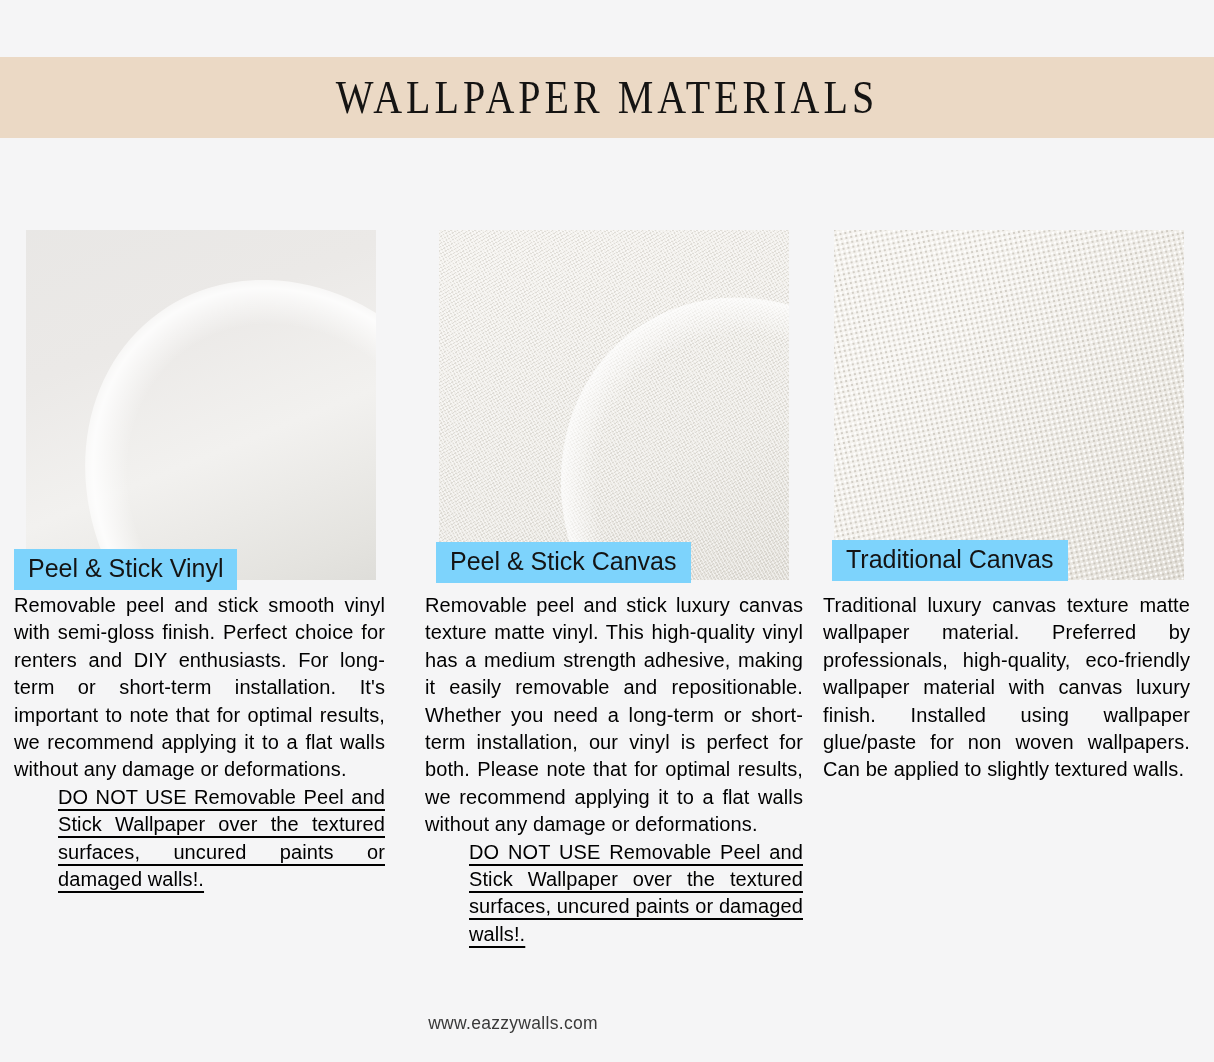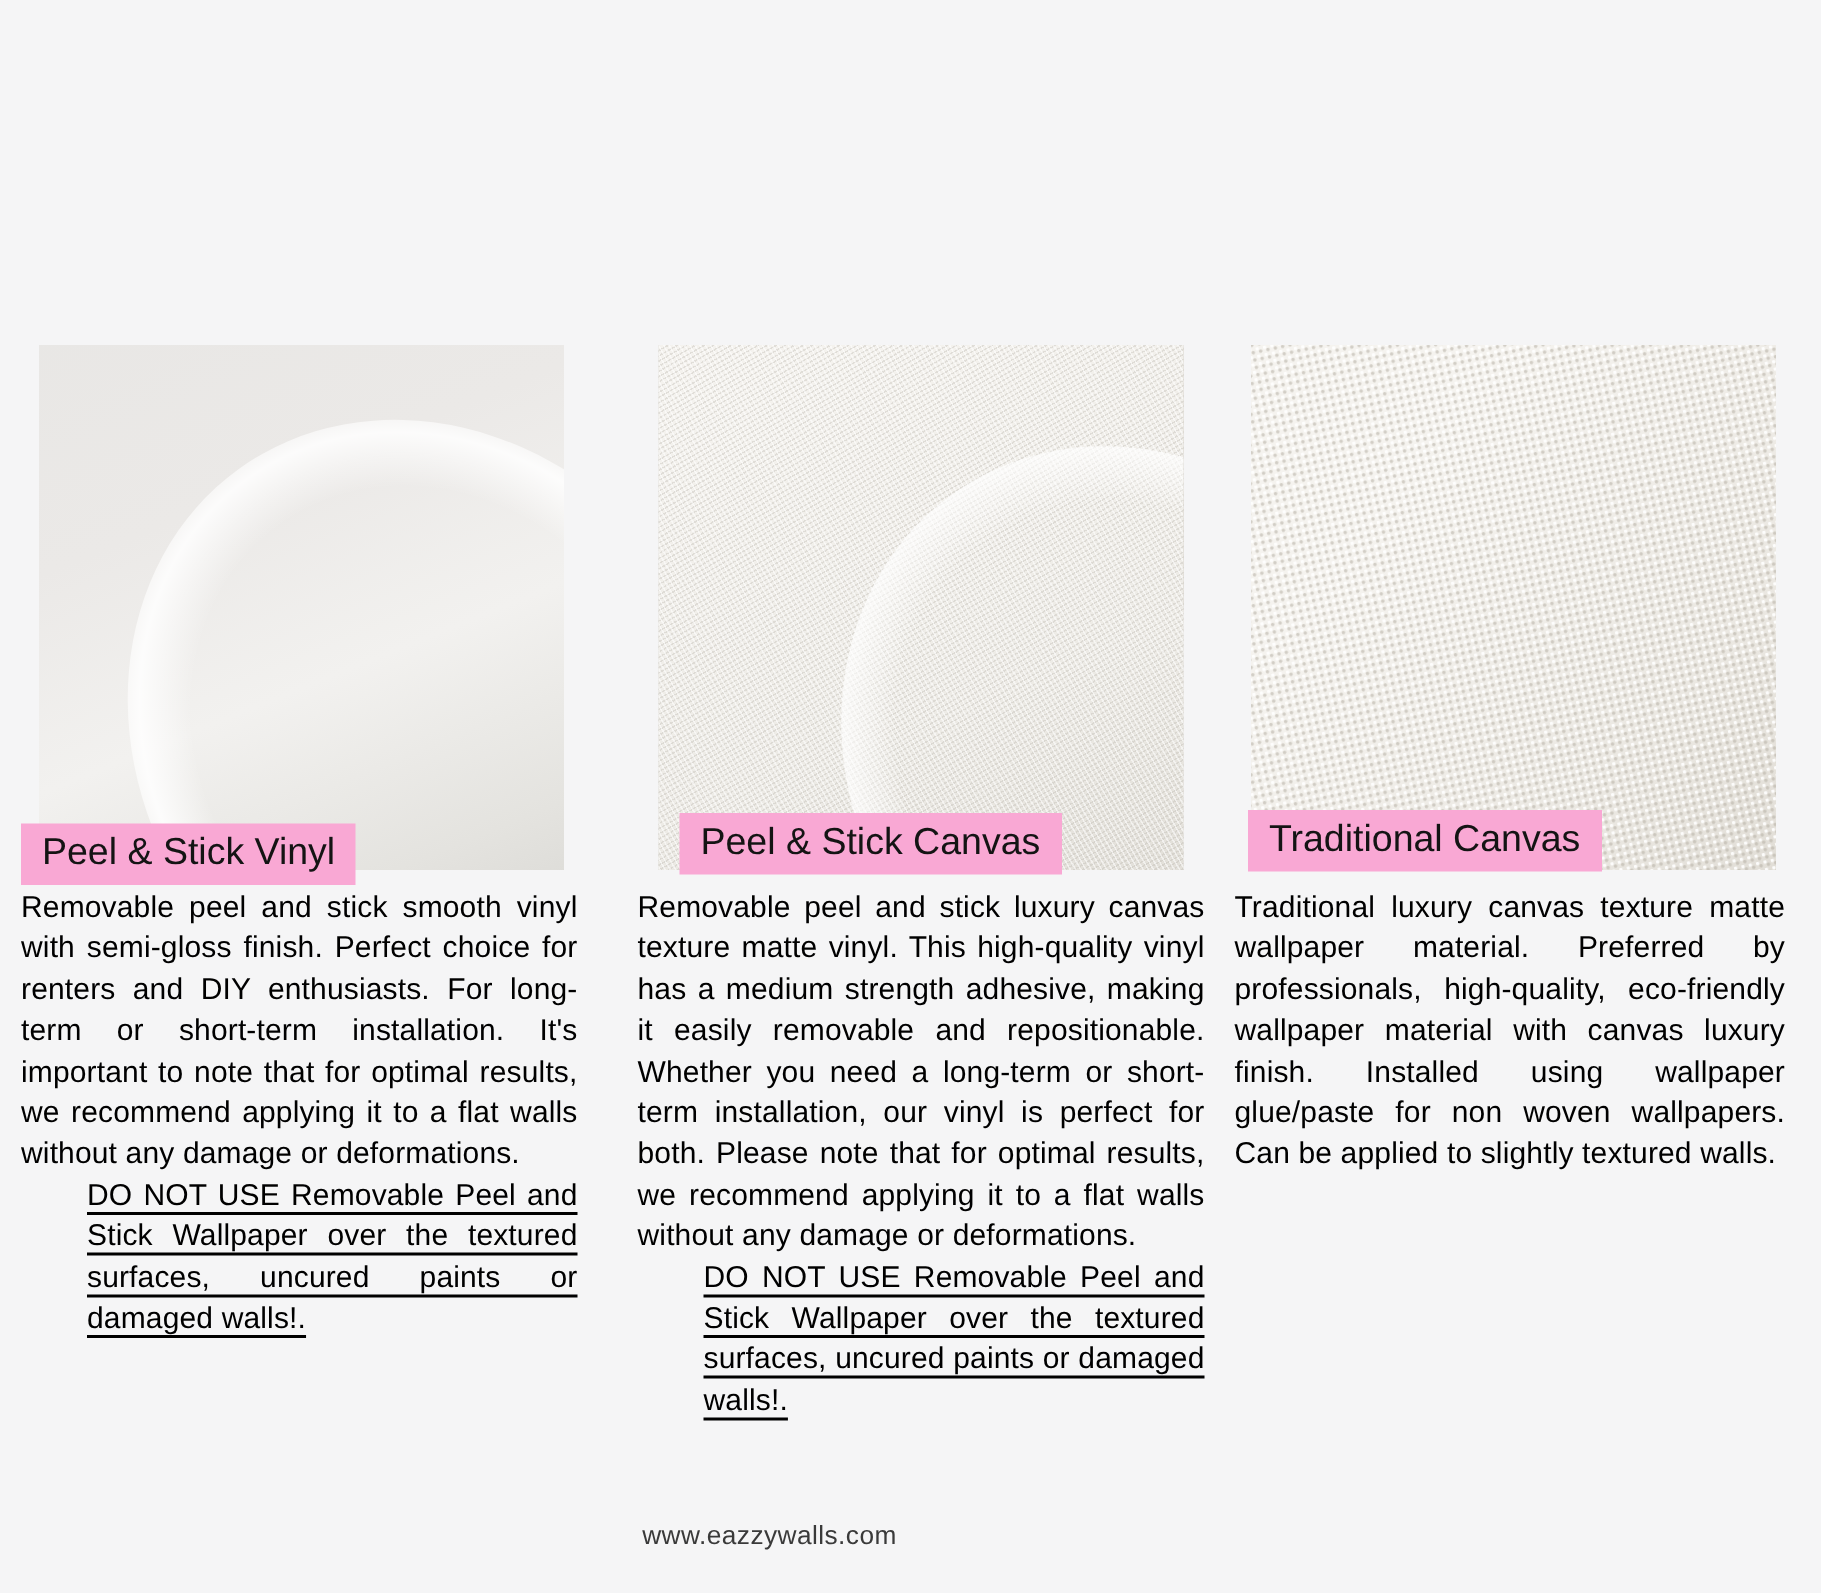--- a/index.html
+++ b/index.html
@@ -87,25 +87,25 @@
     border-radius:0 190px 170px 0;
     background-image:
       radial-gradient(circle at 1px 1px,rgba(255,255,255,.9) .8px,transparent 1.5px),
       radial-gradient(circle at 3px 3px,rgba(182,176,165,.55) .8px,transparent 1.5px),
       linear-gradient(140deg,#f5f3ef 38%,#eae7e1 68%,#d9d5cd 92%);
     background-size:5px 5px,5px 5px,100% 100%;
     box-shadow:16px 14px 26px rgba(85,78,66,.35);}
 
   
   .label{
-    position:absolute;background:#f9a8d4;color:#141414;
+    position:absolute;background:#7dd3fc;color:#141414;
     font-size:25px;line-height:27px;padding:6px 14px 8px;white-space:nowrap;
   }
   .col1 .label{top:319px;left:0;}
-  .col2 .label{top:312px;left:28px;}
+  .col2 .label{top:312px;left:11px;}
   .col3 .label{top:310px;left:9px;}
 
   
   .textblock{position:absolute;top:362px;left:0;width:100%;}
   .textblock p{
     margin:0;font-size:20px;line-height:27.4px;text-align:justify;
     color:#000000;letter-spacing:.1px;
   }
   .textblock p.warn{
     text-decoration:underline;
@@ -118,20 +118,23 @@
   .footer{
     position:absolute;left:0;top:1012px;width:1026px;text-align:center;
     font-size:17.5px;letter-spacing:.3px;color:#3a3a3a;line-height:22px;
   }
 </style>
 </head>
 <body>
 
 <div class="page">
 
+  <header class="band">
+    <h1>WALLPAPER MATERIALS</h1>
+  </header>
 
   <section class="col col1">
     <div class="photo">
       <div class="p1-back"></div>
       <div class="p1-floor"></div>
       <div class="p1-sheet"></div>
       <div class="p1-hl"></div>
     </div>
     <div class="label">Peel &amp; Stick Vinyl</div>
     <div class="textblock">

